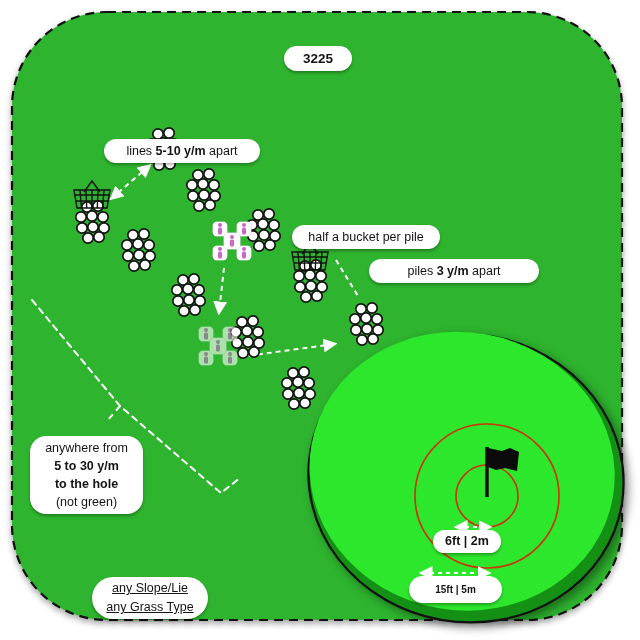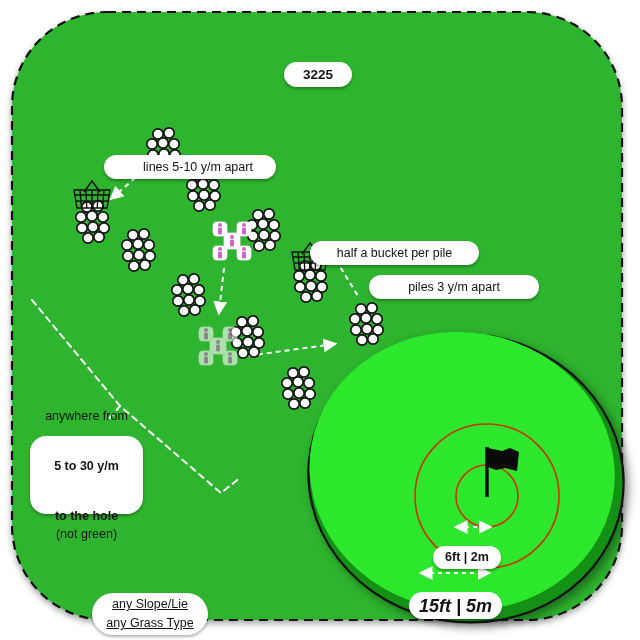--- a/index.html
+++ b/index.html
@@ -1,30 +1,30 @@
 <!DOCTYPE html>
 <html><head>
 <meta charset="utf-8">
 <style>
   html,body{margin:0;padding:0;background:#ffffff;}
   #stage{position:relative;width:640px;height:640px;background:#ffffff;overflow:hidden;
          font-family:"Liberation Sans",sans-serif;}
   #diagram{position:absolute;left:0;top:0;}
   .pill{position:absolute;background:#fff;border-radius:999px;display:flex;align-items:center;
         justify-content:center;color:#141414;font-size:12.5px;white-space:pre;
-        box-shadow:0 2px 3px rgba(0,0,0,.3);line-height:1;margin-top:16px;}
-  .pill b{font-weight:400;}
+        box-shadow:0 2px 3px rgba(0,0,0,.3);line-height:1;}
+  .pill b{font-weight:700;}
   .badge{font-weight:700;font-size:13.5px;}
   .box{position:absolute;background:#fff;border-radius:16px;display:flex;flex-direction:column;
        align-items:center;justify-content:center;color:#141414;font-size:12.5px;
        box-shadow:0 2px 3px rgba(0,0,0,.3);text-align:center;line-height:18px;}
-  .box .bold{font-weight:700;margin-top:32px;}
+  .box .bold{font-weight:700;}
   .twoline{border-radius:21px;flex-direction:column;line-height:19px;}
   .measure{font-weight:600;}
-  .m15{font-size:18px;font-style:italic;}
+  .m15{font-size:10px;}
 </style>
 </head>
 <body>
 
 <div id="stage">
 
   <svg id="diagram" width="640" height="640" viewBox="0 0 640 640">
     <defs>
       <marker id="ah" viewBox="0 0 8 8" refX="6" refY="4" markerWidth="7" markerHeight="7" orient="auto-start-reverse">
         <path d="M0,0 L8,4 L0,8 Z" fill="#ffffff"></path>
@@ -229,23 +229,23 @@
         <circle cx="487" cy="496" r="31" fill="none" stroke="#cc3305" stroke-width="1.6"></circle>
         <rect x="485.3" y="447" width="3.4" height="50" fill="#0a0a0a"></rect>
         <polygon points="488,448 502,451 510,448 519,452 517,471 505,468 496,470 488,467" fill="#0a0a0a"></polygon>
         <line x1="457" y1="527" x2="489" y2="527" stroke="#ffffff" stroke-width="2" stroke-dasharray="4 4" marker-start="url(#ah)" marker-end="url(#ah)"></line>
         <line x1="422" y1="573" x2="488" y2="573" stroke="#ffffff" stroke-width="2" stroke-dasharray="4 4" marker-start="url(#ah)" marker-end="url(#ah)"></line>
       </g>
   </svg>
 
   <div class="pill badge" style="left:284px;top:46px;width:68px;height:25px;">3225</div>
 
-  <div class="pill" style="left:104px;top:139px;width:156px;height:24px;padding-left:16px;"><span>lines </span><b>5-10 y/m</b><span> apart</span></div>
-
-  <div class="pill" style="left:310px;top:225px;width:169px;height:24px;">half a bucket per pile</div>
+  <div class="pill" style="left:104px;top:139px;width:156px;height:24px;"><span>lines </span><b>5-10 y/m</b><span> apart</span></div>
+
+  <div class="pill" style="left:292px;top:225px;width:148px;height:24px;">half a bucket per pile</div>
 
   <div class="pill" style="left:369px;top:259px;width:170px;height:24px;"><span>piles </span><b>3 y/m</b><span> apart</span></div>
 
   <div class="box" style="left:30px;top:436px;width:113px;height:78px;">
     <span>anywhere from</span>
     <span class="bold">5 to 30 y/m</span>
     <span class="bold">to the hole</span>
     <span>(not green)</span>
   </div>
 

